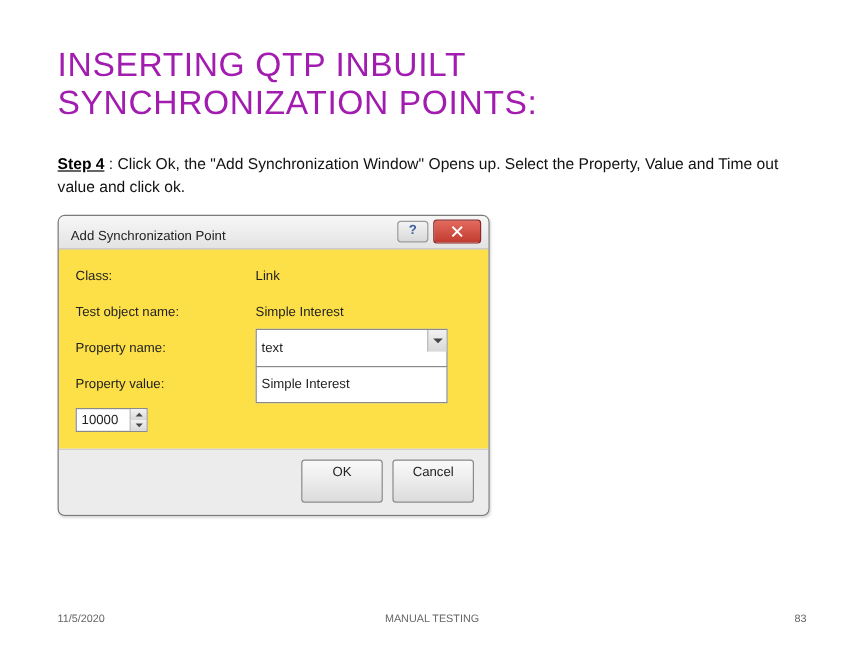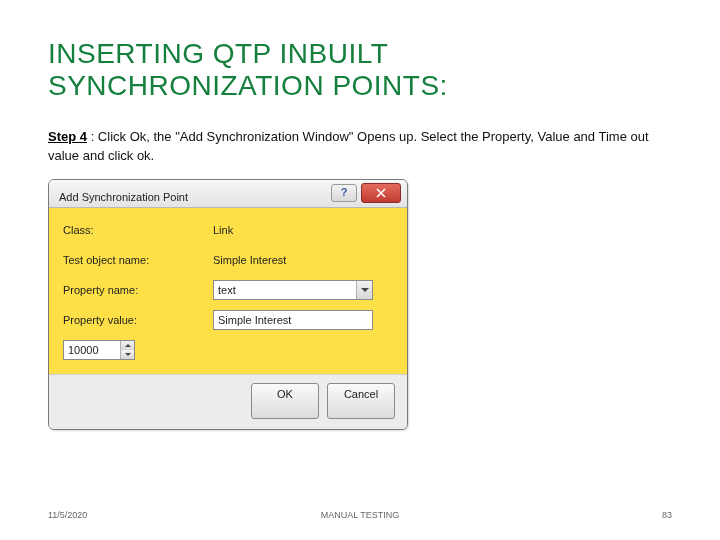--- a/index.html
+++ b/index.html
@@ -8,21 +8,21 @@
     height: 540px;
     background: #fff;
     font-family: Arial, Helvetica, sans-serif;
     position: relative;
     padding: 38px 48px 0 48px;
   }
   .title {
     font-family: "Segoe UI Light", "Segoe UI", Arial, sans-serif;
     font-size: 28px;
     font-weight: 400;
-    color: #15803d;
+    color: #a21caf;
     line-height: 1.15;
     letter-spacing: 0.5px;
     margin-bottom: 26px;
   }
   .step-text {
     font-size: 13px;
     color: #111;
     line-height: 1.4;
     margin-bottom: 14px;
   }
@@ -79,21 +79,21 @@
   }
   .row {
     display: flex;
     align-items: center;
     margin-bottom: 10px;
     height: 20px;
   }
   .row-label { width: 150px; color: #222; }
   .row-value { color: #222; }
   .input {
-    height: 20px;
+    height: 32px;
     border: 1px solid #8a8a8a;
     background: #fff;
     padding: 1px 4px;
     font-size: 11px;
     font-family: inherit;
     color: #222;
     display: flex;
     align-items: center;
   }
   .input-prop { width: 160px; position: relative; }
@@ -106,21 +106,21 @@
   }
   .combo-arrow::after {
     content: "";
     border-left: 4px solid transparent;
     border-right: 4px solid transparent;
     border-top: 4px solid #444;
   }
   .input-val { width: 160px; }
   .spinner {
     display: flex;
-    width: 72px;
+    width: 60px;
     height: 20px;
     border: 1px solid #8a8a8a;
     background: #fff;
     align-items: center;
     justify-content: flex-end;
   }
   .spinner-text { flex: 1; padding: 0 4px; font-size: 11px; }
   .spin-btns {
     width: 14px; height: 18px;
     border-left: 1px solid #b0b0b0;

